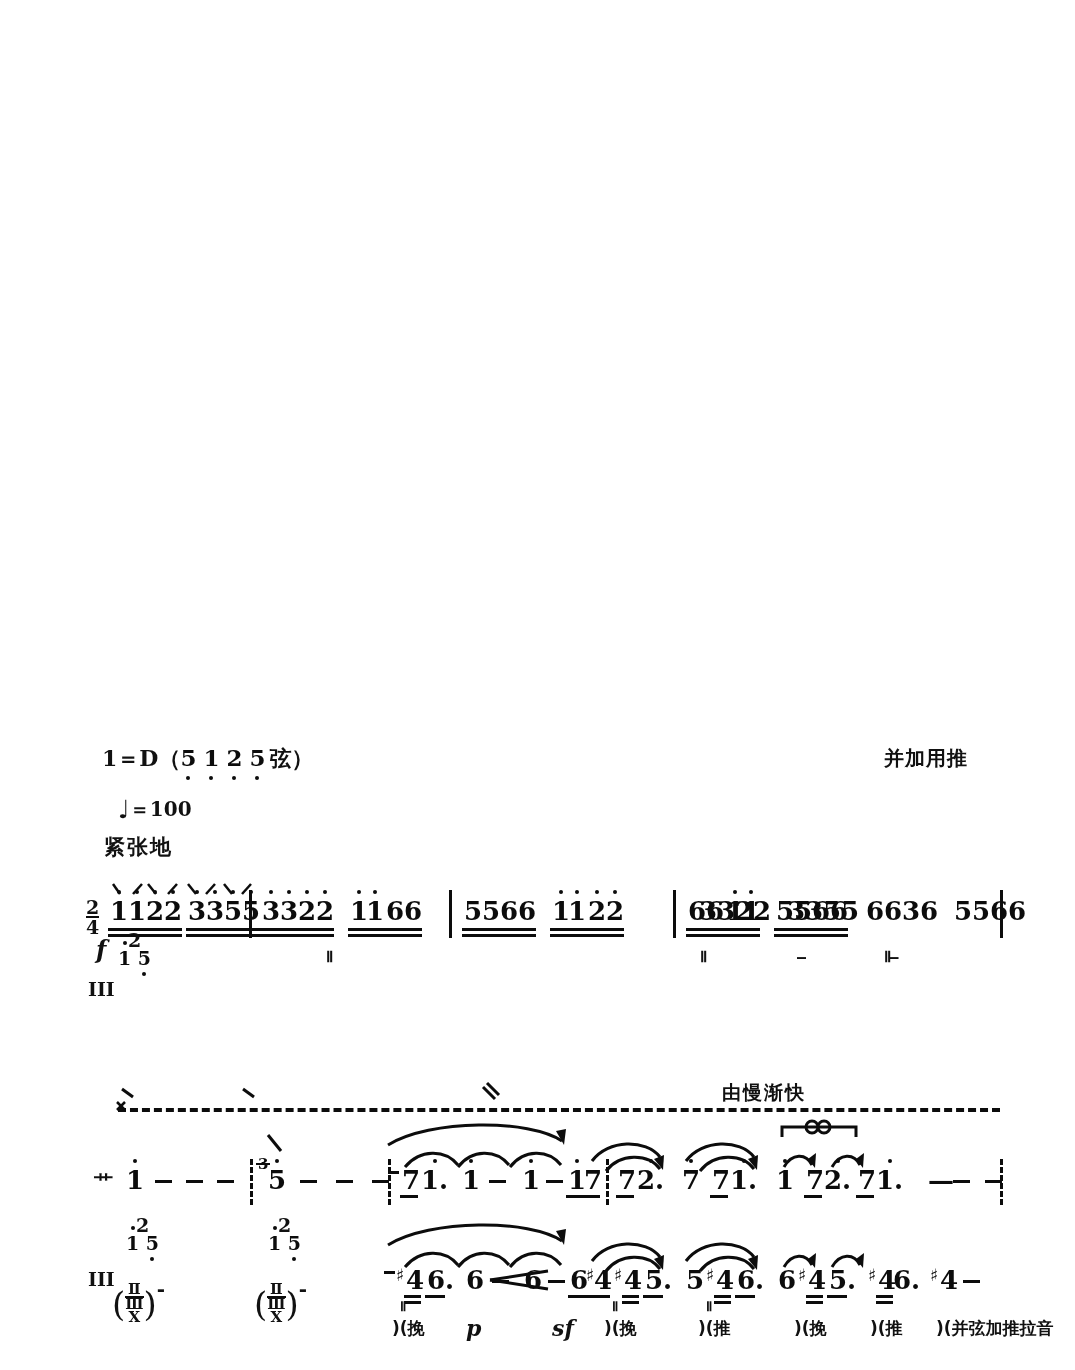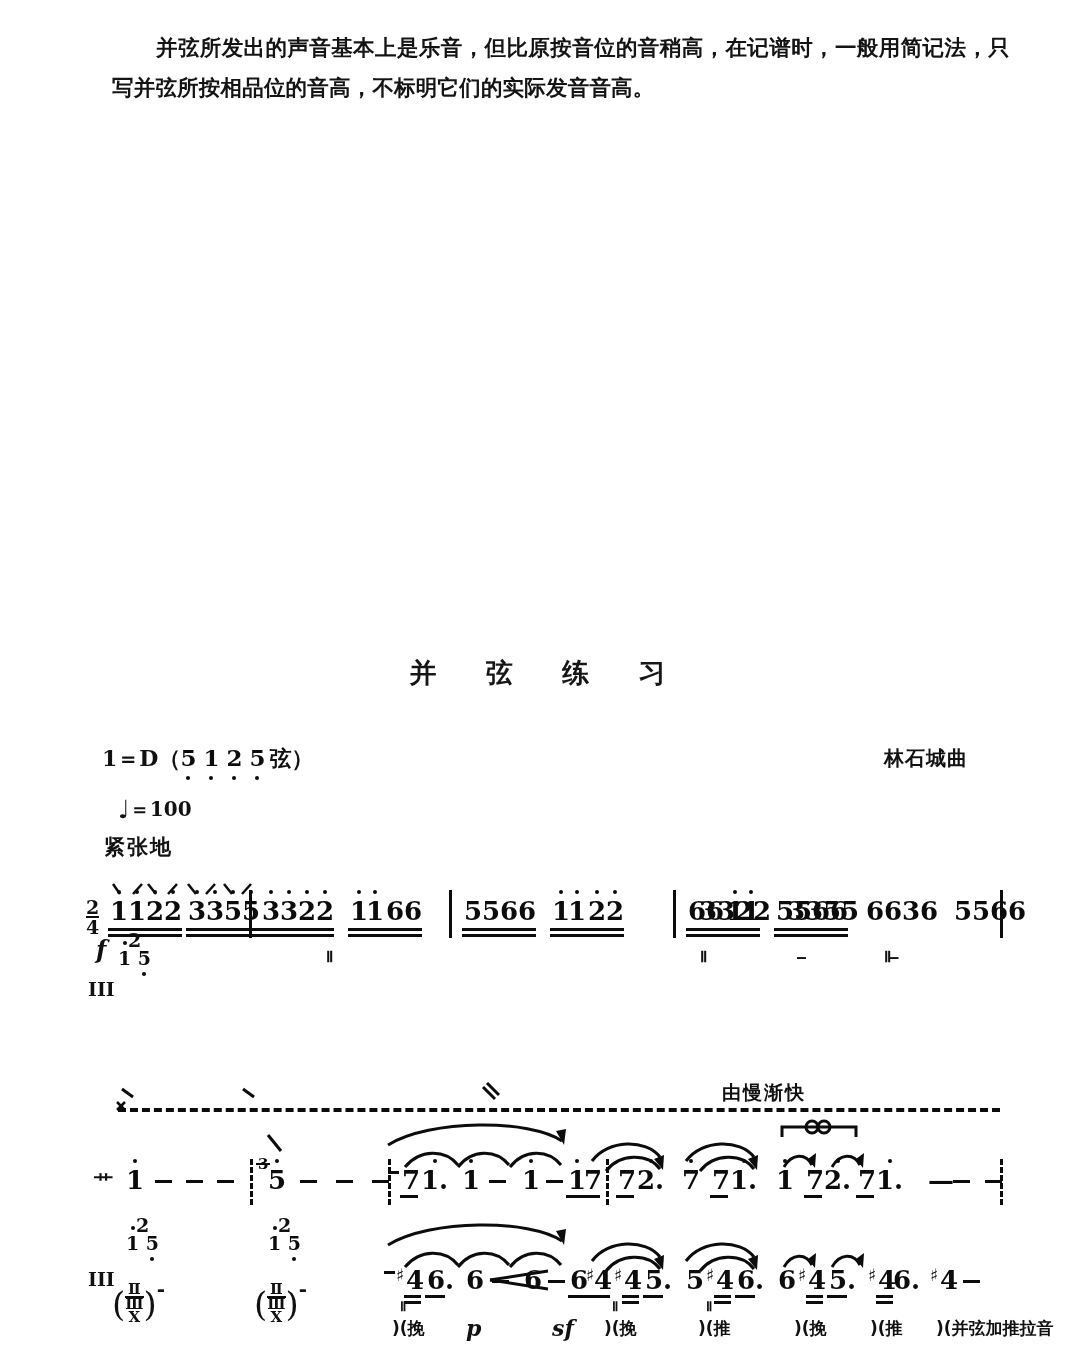--- a/index.html
+++ b/index.html
@@ -234,30 +234,28 @@
   }
   svg.slurlayer { position: absolute; left:0; top:0; overflow: visible; }
 </style>
 </head>
 <body>
 
 <div class="page">
 
   <div class="textblock">
 
-    <p class="para">并弦所发出的声音基本上是乐音，但比原按音位的音稍高，在记谱时，一般用简记法，只写并弦所按相品位的音高，不标明它们的实际发音音高。</p>
   </div>
 
-  <div class="music-title">并 弦 练 习</div>
 
   <div class="key-sig">
     <span>1＝D（</span><span class="nnum oct-dn" style="font-size:23px">5</span><span style="display:inline-block;width:7px"></span><span class="nnum oct-dn" style="font-size:23px">1</span><span style="display:inline-block;width:7px"></span><span class="nnum oct-dn" style="font-size:23px">2</span><span style="display:inline-block;width:7px"></span><span class="nnum oct-dn" style="font-size:23px">5</span><span style="display:inline-block;width:4px"></span><span>弦）</span>
   </div>
 
-  <div class="composer">林石城曲</div>
+  <div class="composer">并加用推</div>
 
   <div class="tempo-mark">
     <span class="qnote">♩</span><span>＝</span><span>100</span>
   </div>
 
   <div class="expression">紧张地</div>
 
   <div class="system" id="system-1">
 
     <div class="time-sig" style="left:86px; top:18px;">

